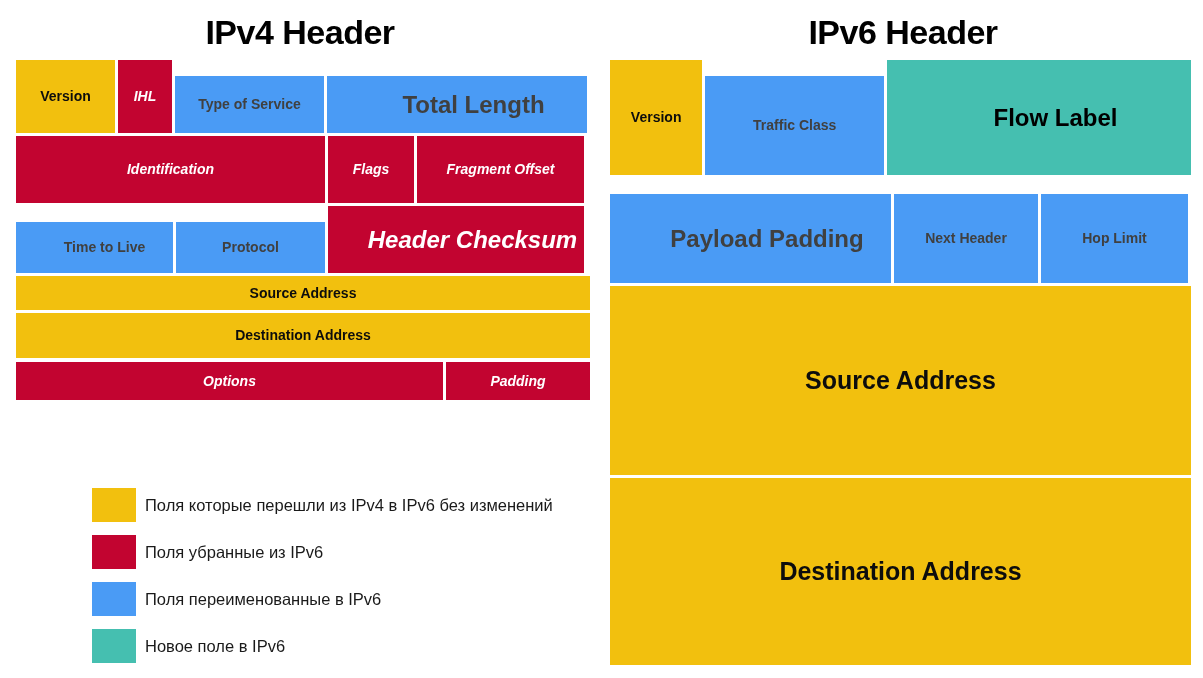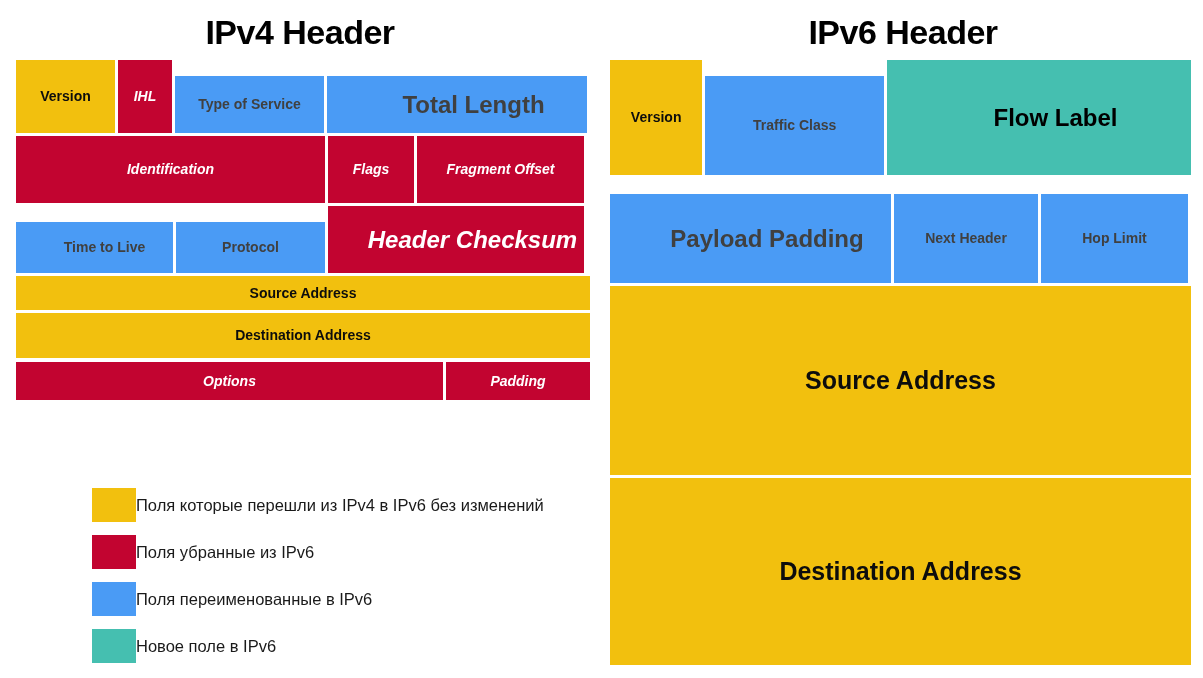--- a/index.html
+++ b/index.html
@@ -88,20 +88,21 @@
     height: 36px;
     margin-bottom: 11px;
   }
   .legend-row:last-child { margin-bottom: 0; }
   .legend-swatch {
     width: 44px;
     height: 34px;
     flex: 0 0 44px;
   }
   .legend-label {
+    margin-left: 9px;
     font-size: 16.5px;
     color: #1a1a1a;
     white-space: nowrap;
     font-weight: normal;
   }
 </style>
 </head>
 <body>
 
 <div class="panel" id="ipv4-panel">

